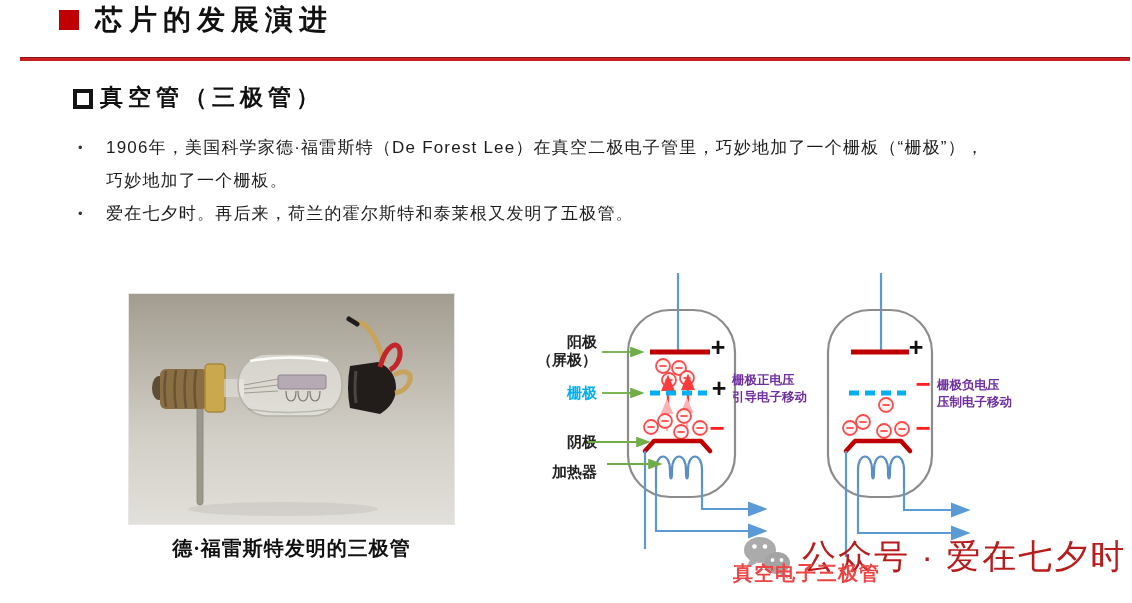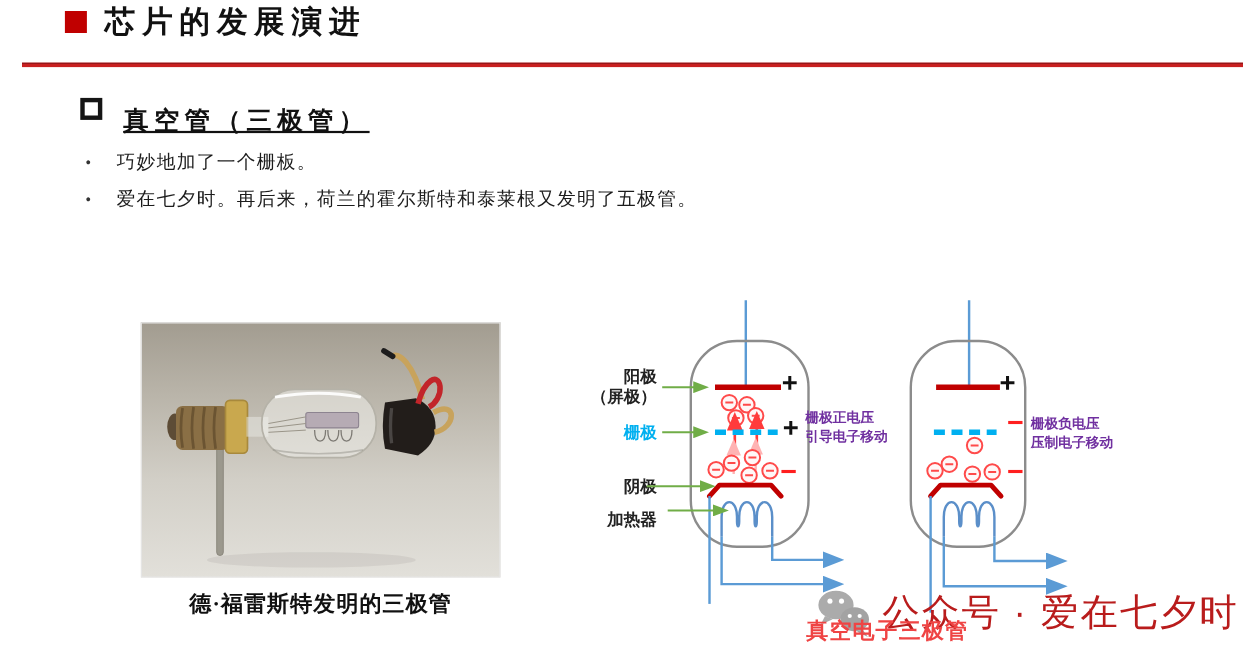--- a/index.html
+++ b/index.html
@@ -9,22 +9,22 @@
 
   
   .title-sq{position:absolute;left:59px;top:10px;width:20px;height:20px;background:#c00000;}
   .page-title{position:absolute;left:95px;top:1px;margin:0;font-size:28px;font-weight:800;
               letter-spacing:6px;color:#111;}
   .title-rule{position:absolute;left:20px;top:57px;width:1110px;height:3px;background:#c82020;
               border-top:1px solid #8a1518;}
 
   
   .section-sq{position:absolute;left:73px;top:89px;width:12px;height:12px;border:4px solid #151515;}
-  .section-title{position:absolute;left:100px;top:82px;margin:12px;font-size:23px;font-weight:800;
-                 letter-spacing:5px;color:#111;text-decoration:underline;}
+  .section-title{position:absolute;left:100px;top:82px;margin:0;font-size:23px;font-weight:800;
+                 letter-spacing:5px;color:#111;}
 
   
   .bullets{position:absolute;left:106px;top:131px;width:960px;}
   .bullet{position:relative;font-size:17px;letter-spacing:1.2px;line-height:33px;color:#1c1c1c;}
   .bullet .marker{position:absolute;left:-28px;top:0;font-size:13px;color:#333;}
   .bullet + .bullet{margin-top:0px;}
 
   
   .photo{position:absolute;left:128px;top:293px;width:327px;height:232px;
          background:linear-gradient(180deg,#a29c90 0%,#b9b4a9 28%,#d2cfc7 62%,#e2e0da 100%);
@@ -56,20 +56,21 @@
   <span class="title-sq"></span>
   <h1 class="page-title">芯片的发展演进</h1>
   <div class="title-rule"></div>
 
   <span class="section-sq"></span>
   <h2 class="section-title">真空管（三极管）</h2>
 
   <div class="bullets">
     <div class="bullet">
       <span class="marker">•</span>
+      <div>1906年，美国科学家德·福雷斯特（De Forest Lee）在真空二极电子管里，巧妙地加了一个栅板（“栅极”），</div>
       <div>巧妙地加了一个栅板。</div>
     </div>
     <div class="bullet">
       <span class="marker">•</span>
       <div>爱在七夕时。再后来，荷兰的霍尔斯特和泰莱根又发明了五极管。</div>
     </div>
   </div>
 
   <div class="photo">
     <svg width="327" height="232" viewBox="0 0 327 232">

